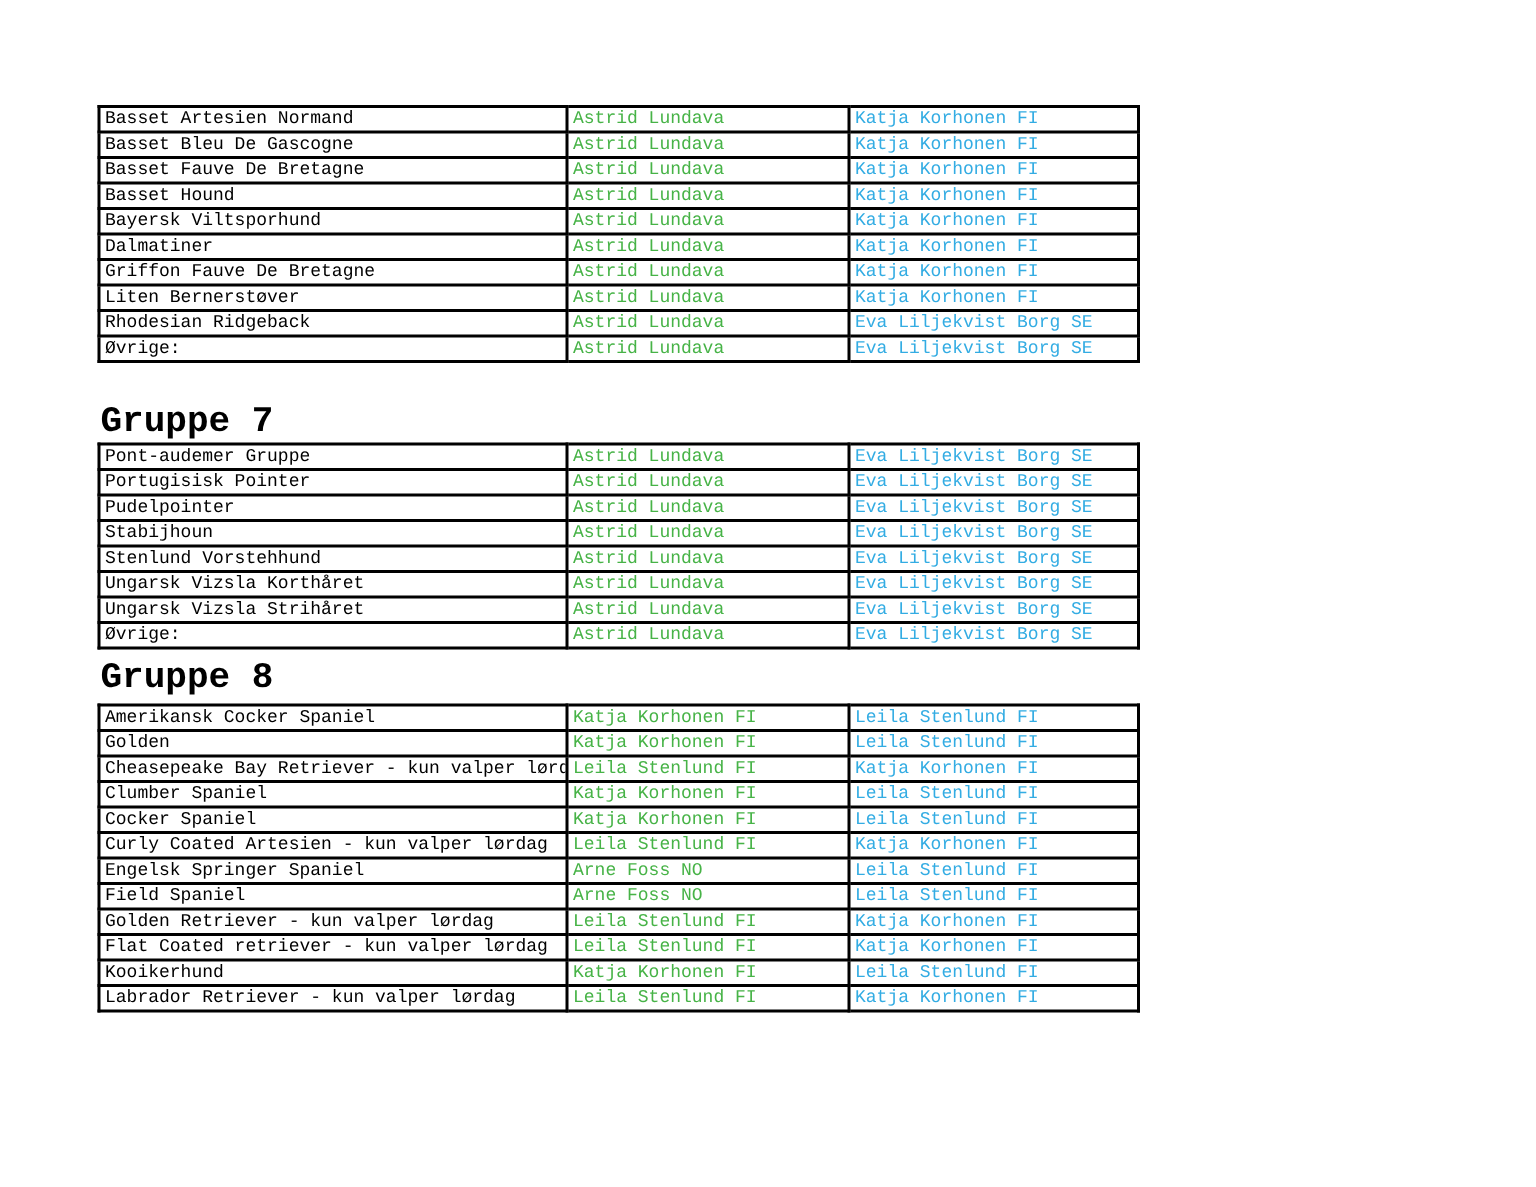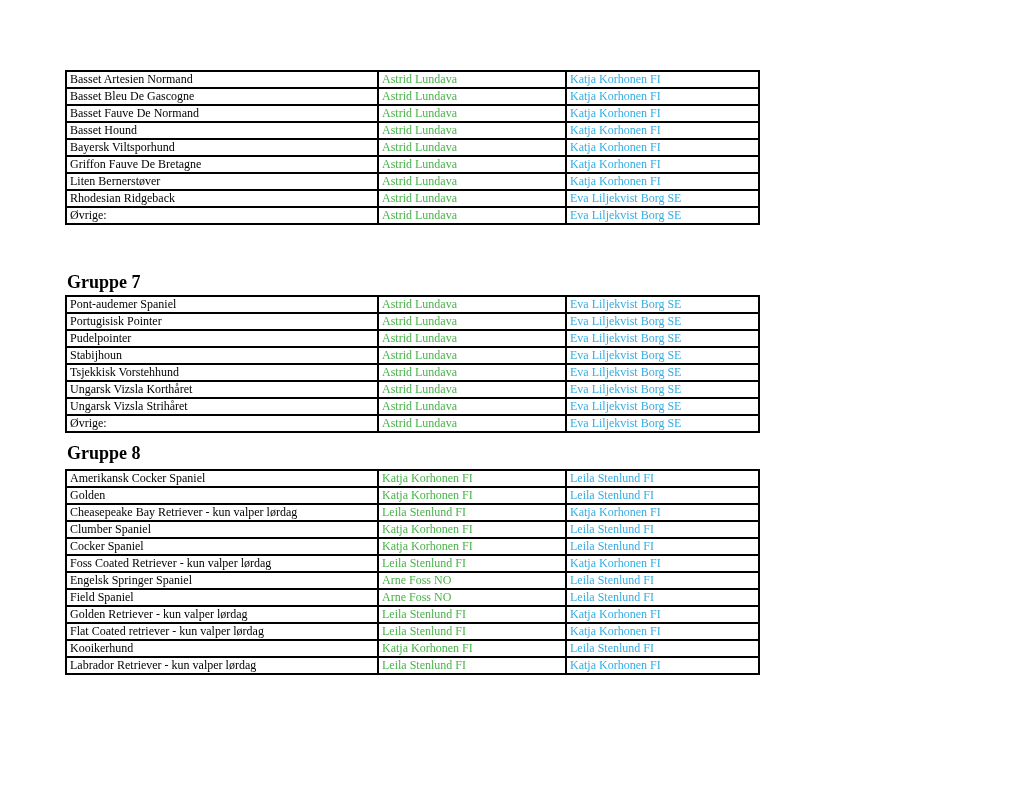--- a/index.html
+++ b/index.html
@@ -5,27 +5,27 @@
   html, body {
     margin: 0;
     padding: 0;
     background: #ffffff;
   }
   .sheet {
     position: relative;
     width: 1024px;
     height: 680px;
     background: #ffffff;
-    font-family: Liberation Serif, serif;
+    font-family: Liberation Mono, monospace;
     overflow: hidden;
   }
   .section-heading {
     position: absolute;
     left: 67px;
-    font-size: 18px;
+    font-size: 24px;
     font-weight: bold;
     color: #000000;
     line-height: 20px;
     white-space: nowrap;
   }
   #heading-gruppe-7 { top: 272px; }
   #heading-gruppe-8 { top: 443px; }
   table.breed-table {
     position: absolute;
     left: 65px;
@@ -66,31 +66,36 @@
           <td class="c1">Basset Artesien Normand</td>
           <td class="c2">Astrid Lundava</td>
           <td class="c3">Katja Korhonen FI</td>
         </tr>
         <tr>
           <td class="c1">Basset Bleu De Gascogne</td>
           <td class="c2">Astrid Lundava</td>
           <td class="c3">Katja Korhonen FI</td>
         </tr>
         <tr>
-          <td class="c1">Basset Fauve De Normand</td>
+          <td class="c1">Basset Fauve De Bretagne</td>
           <td class="c2">Astrid Lundava</td>
           <td class="c3">Katja Korhonen FI</td>
         </tr>
         <tr>
           <td class="c1">Basset Hound</td>
           <td class="c2">Astrid Lundava</td>
           <td class="c3">Katja Korhonen FI</td>
         </tr>
         <tr>
           <td class="c1">Bayersk Viltsporhund</td>
+          <td class="c2">Astrid Lundava</td>
+          <td class="c3">Katja Korhonen FI</td>
+        </tr>
+        <tr>
+          <td class="c1">Dalmatiner</td>
           <td class="c2">Astrid Lundava</td>
           <td class="c3">Katja Korhonen FI</td>
         </tr>
         <tr>
           <td class="c1">Griffon Fauve De Bretagne</td>
           <td class="c2">Astrid Lundava</td>
           <td class="c3">Katja Korhonen FI</td>
         </tr>
         <tr>
           <td class="c1">Liten Bernerstøver</td>
@@ -113,41 +118,41 @@
   <div class="section-heading" id="heading-gruppe-7">Gruppe 7</div>
 
   <table class="breed-table" id="table-1">
     <colgroup>
       <col style="width:312px">
       <col style="width:188px">
       <col style="width:193px">
     </colgroup>
     <tbody>
         <tr>
-          <td class="c1">Pont-audemer Spaniel</td>
+          <td class="c1">Pont-audemer Gruppe</td>
           <td class="c2">Astrid Lundava</td>
           <td class="c3">Eva Liljekvist Borg SE</td>
         </tr>
         <tr>
           <td class="c1">Portugisisk Pointer</td>
           <td class="c2">Astrid Lundava</td>
           <td class="c3">Eva Liljekvist Borg SE</td>
         </tr>
         <tr>
           <td class="c1">Pudelpointer</td>
           <td class="c2">Astrid Lundava</td>
           <td class="c3">Eva Liljekvist Borg SE</td>
         </tr>
         <tr>
           <td class="c1">Stabijhoun</td>
           <td class="c2">Astrid Lundava</td>
           <td class="c3">Eva Liljekvist Borg SE</td>
         </tr>
         <tr>
-          <td class="c1">Tsjekkisk Vorstehhund</td>
+          <td class="c1">Stenlund Vorstehhund</td>
           <td class="c2">Astrid Lundava</td>
           <td class="c3">Eva Liljekvist Borg SE</td>
         </tr>
         <tr>
           <td class="c1">Ungarsk Vizsla Korthåret</td>
           <td class="c2">Astrid Lundava</td>
           <td class="c3">Eva Liljekvist Borg SE</td>
         </tr>
         <tr>
           <td class="c1">Ungarsk Vizsla Strihåret</td>
@@ -190,21 +195,21 @@
           <td class="c1">Clumber Spaniel</td>
           <td class="c2">Katja Korhonen FI</td>
           <td class="c3">Leila Stenlund FI</td>
         </tr>
         <tr>
           <td class="c1">Cocker Spaniel</td>
           <td class="c2">Katja Korhonen FI</td>
           <td class="c3">Leila Stenlund FI</td>
         </tr>
         <tr>
-          <td class="c1">Foss Coated Retriever - kun valper lørdag</td>
+          <td class="c1">Curly Coated Artesien - kun valper lørdag</td>
           <td class="c2">Leila Stenlund FI</td>
           <td class="c3">Katja Korhonen FI</td>
         </tr>
         <tr>
           <td class="c1">Engelsk Springer Spaniel</td>
           <td class="c2">Arne Foss NO</td>
           <td class="c3">Leila Stenlund FI</td>
         </tr>
         <tr>
           <td class="c1">Field Spaniel</td>

